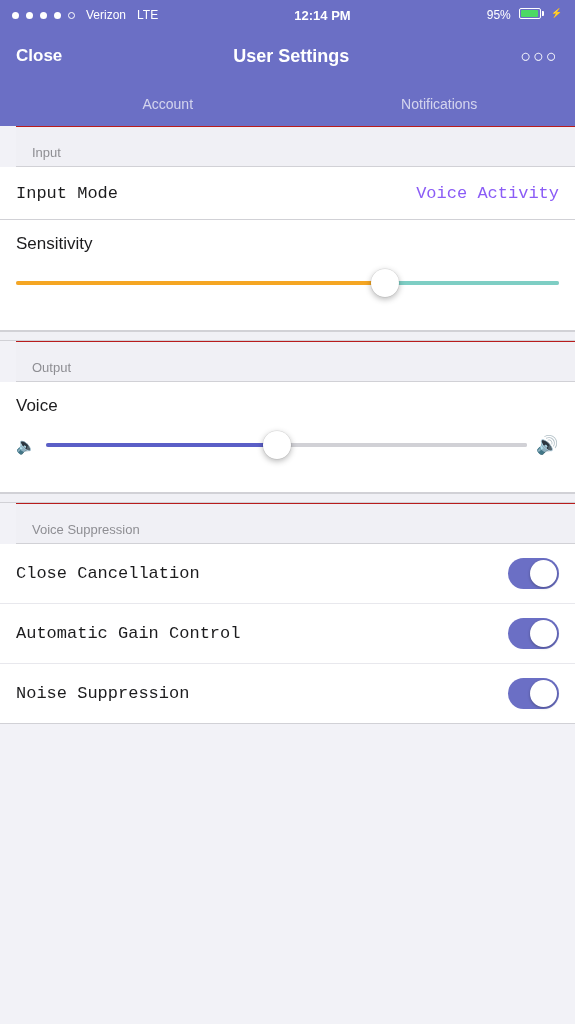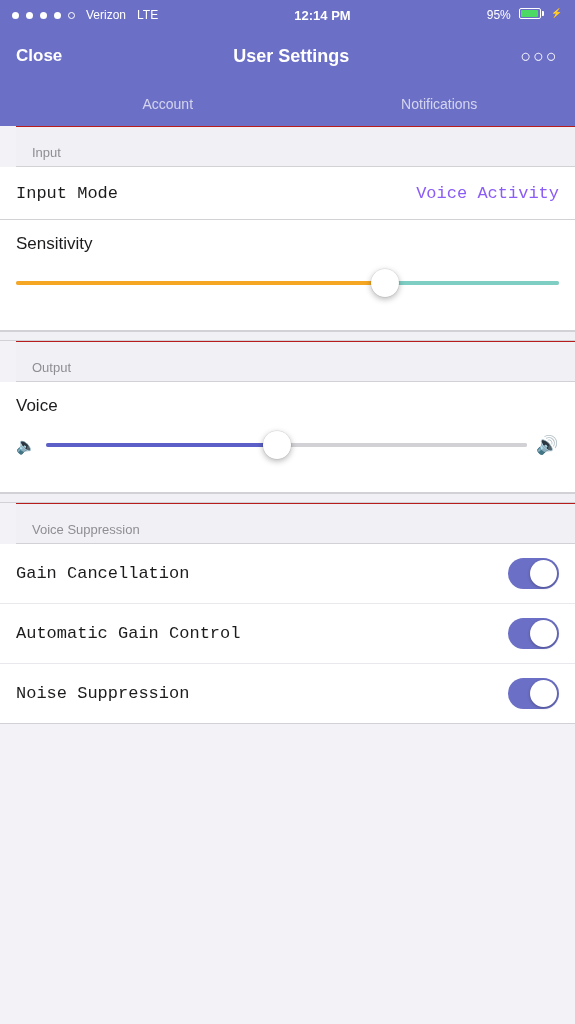--- a/index.html
+++ b/index.html
@@ -350,21 +350,21 @@
 </div>
 
 <div class="spacer-section"></div>
 
 <div class="section-header">
   <span>Voice Suppression</span>
 </div>
 
 <div class="settings-group">
   <div class="settings-row">
-    <span class="row-label">Gain Cancellation</span>
+    <span class="row-label">Close Cancellation</span>
     <div class="toggle"></div>
   </div>
   <div class="settings-row">
     <span class="row-label">Automatic Gain Control</span>
     <div class="toggle"></div>
   </div>
   <div class="settings-row">
     <span class="row-label">Noise Suppression</span>
     <div class="toggle"></div>
   </div>

